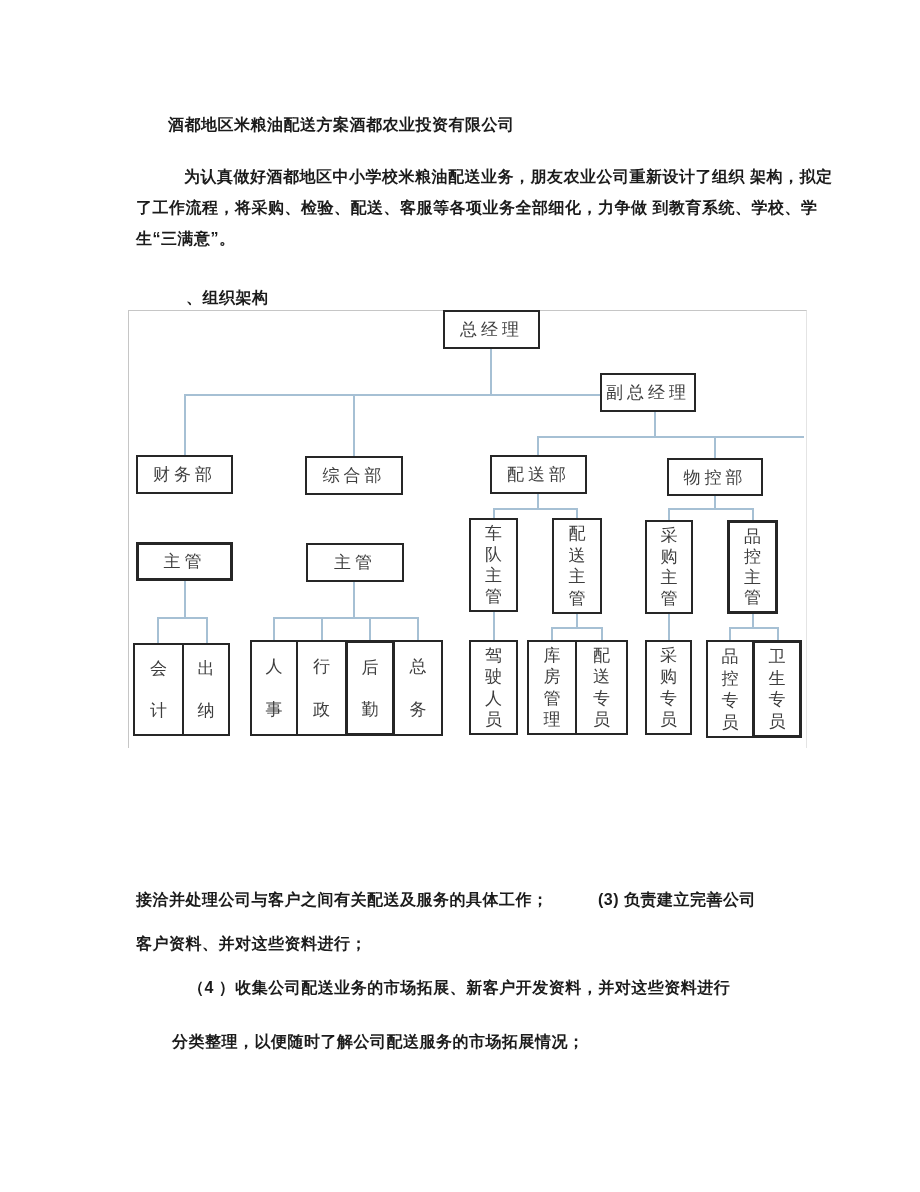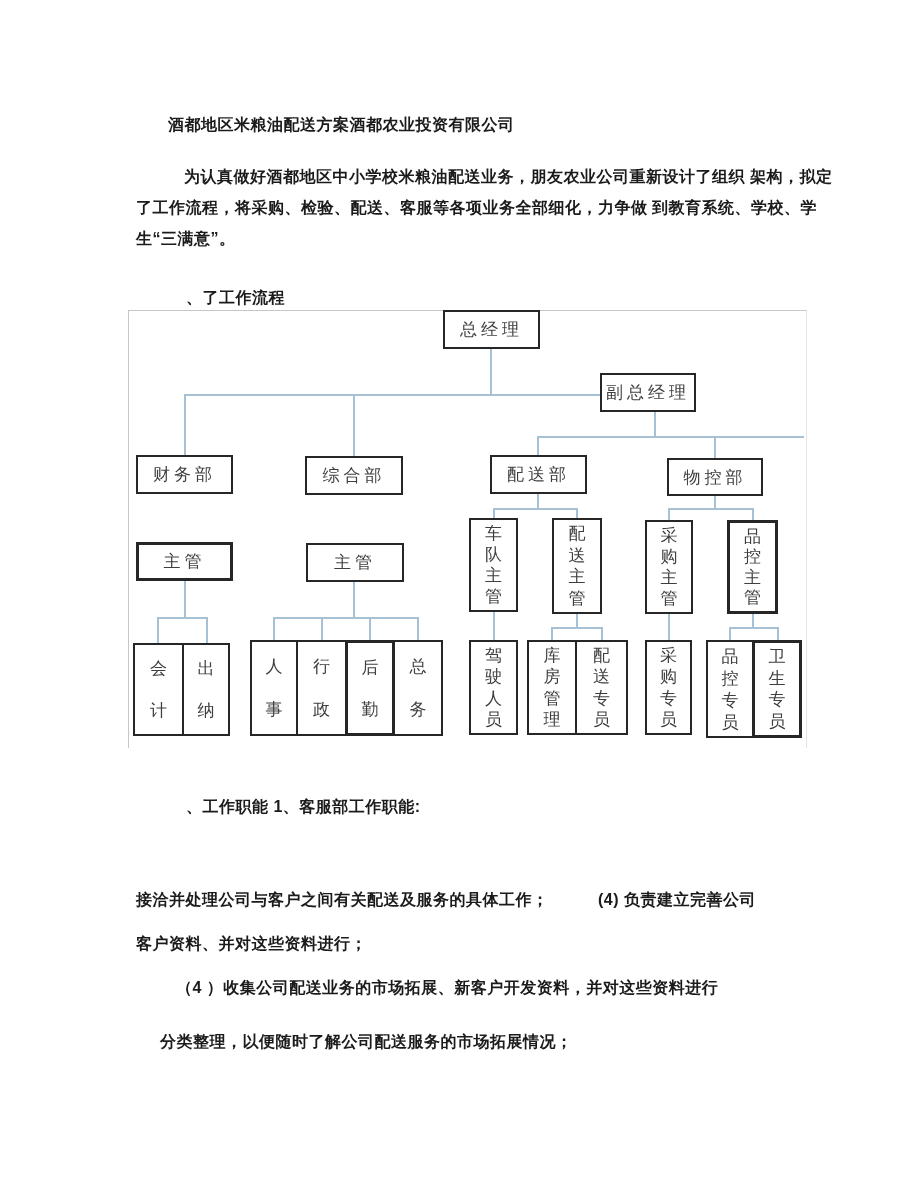--- a/index.html
+++ b/index.html
@@ -24,23 +24,23 @@
   .cl.h{height:2px;}
   .cl.v{width:2px;}
 </style>
 </head>
 <body>
 
 <div class="page">
 
   <div class="tline" style="left:184px;top:166px;">为认真做好酒都地区中小学校米粮油配送业务，朋友农业公司重新设计了组织 架构，拟定</div>
   <div class="tline title" style="left:168px;top:114px;">酒都地区米粮油配送方案酒都农业投资有限公司</div>
-  <div class="tline" style="left:136px;top:197px;font-family:Liberation Serif, serif;">了工作流程，将采购、检验、配送、客服等各项业务全部细化，力争做 到教育系统、学校、学</div>
+  <div class="tline" style="left:136px;top:197px;">了工作流程，将采购、检验、配送、客服等各项业务全部细化，力争做 到教育系统、学校、学</div>
   <div class="tline" style="left:136px;top:228px;">生“三满意”。</div>
-  <div class="tline heading" style="left:186px;top:287px;">、了工作流程</div>
+  <div class="tline heading" style="left:186px;top:287px;">、组织架构</div>
 
   <div class="frame"></div>
 
   <div class="cl h" style="left:185px;top:394px;width:416px;"></div>
   <div class="cl h" style="left:538px;top:436px;width:266px;"></div>
   <div class="cl h" style="left:157px;top:617px;width:51px;"></div>
   <div class="cl h" style="left:273px;top:617px;width:146px;"></div>
   <div class="cl h" style="left:493px;top:508px;width:85px;"></div>
   <div class="cl h" style="left:668px;top:508px;width:86px;"></div>
   <div class="cl h" style="left:551px;top:627px;width:52px;"></div>
@@ -161,19 +161,18 @@
       <span>专</span>
       <span>员</span>
     </div>
   <div class="obox vert bthick" style="left:752px;top:640px;width:50px;height:98px;">
       <span>卫</span>
       <span>生</span>
       <span>专</span>
       <span>员</span>
     </div>
 
-  <div class="tline heading" style="left:186px;top:796px;">、工作职能 1、客服部工作职能:</div>
-  <div class="tline" style="left:136px;top:889px;">接洽并处理公司与客户之间有关配送及服务的具体工作；　　　(4) 负责建立完善公司</div>
+  <div class="tline" style="left:136px;top:889px;">接洽并处理公司与客户之间有关配送及服务的具体工作；　　　(3) 负责建立完善公司</div>
   <div class="tline" style="left:136px;top:933px;">客户资料、并对这些资料进行；</div>
-  <div class="tline" style="left:176px;top:977px;">（4 ）收集公司配送业务的市场拓展、新客户开发资料，并对这些资料进行</div>
-  <div class="tline" style="left:160px;top:1031px;">分类整理，以便随时了解公司配送服务的市场拓展情况；</div>
+  <div class="tline" style="left:188px;top:977px;">（4 ）收集公司配送业务的市场拓展、新客户开发资料，并对这些资料进行</div>
+  <div class="tline" style="left:172px;top:1031px;">分类整理，以便随时了解公司配送服务的市场拓展情况；</div>
 
 </div>
 
 </body></html>

